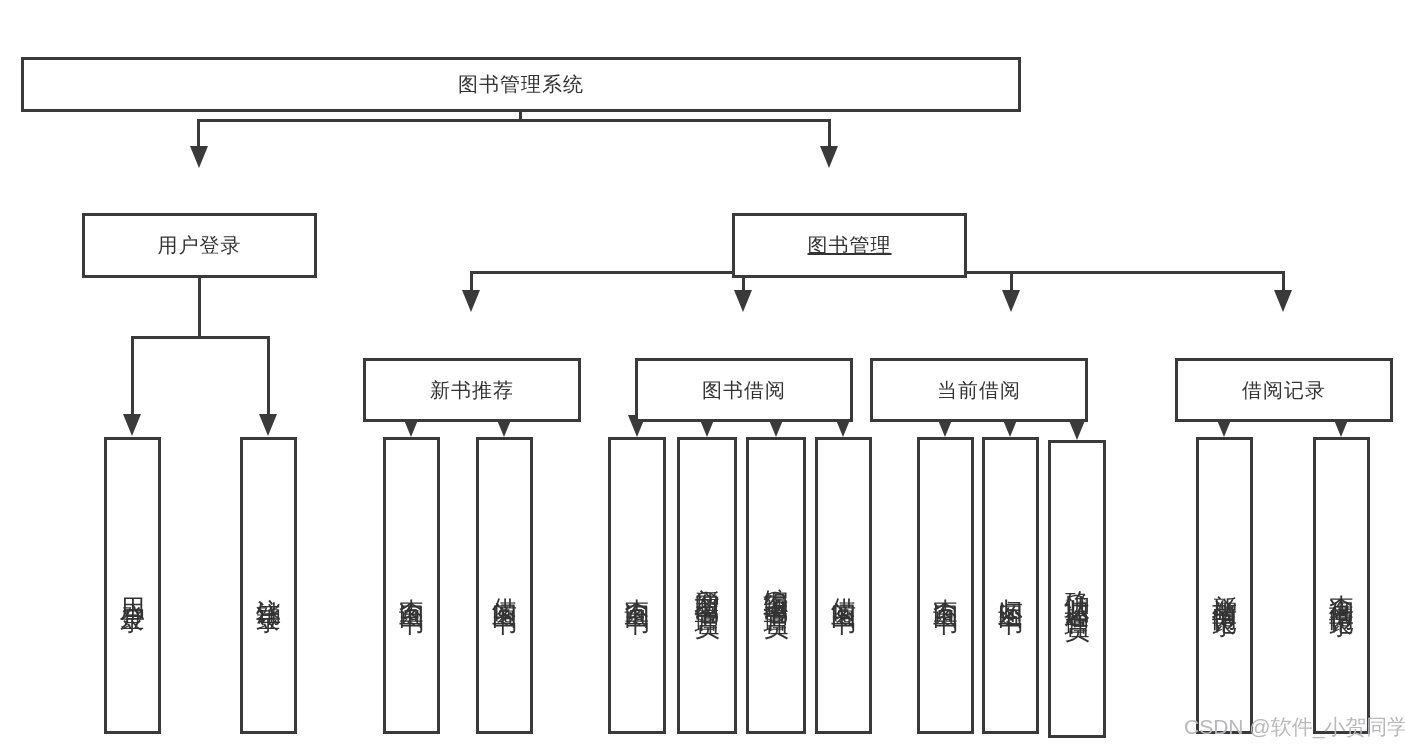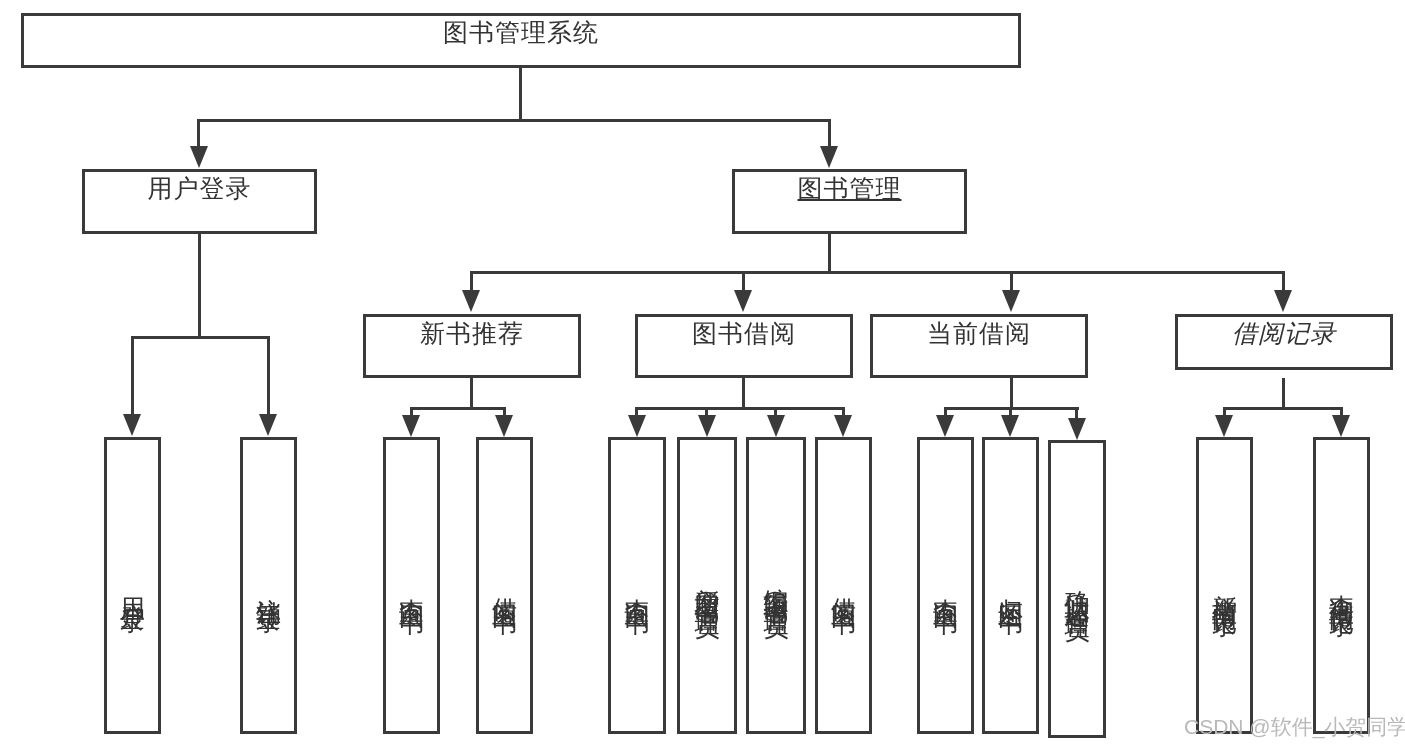--- a/index.html
+++ b/index.html
@@ -1,21 +1,21 @@
 <!DOCTYPE html>
 <html><head>
 <meta charset="utf-8">
 <style>
   html,body{margin:0;padding:0;background:#ffffff;}
   body{font-family:"Liberation Sans","DejaVu Sans",sans-serif;}
   .canvas{position:relative;width:1405px;height:747px;background:#fff;overflow:hidden;}
   .box{
     position:absolute;box-sizing:border-box;background:#fff;
-    border:3px solid #3a3a3a;display:flex;justify-content:center;
-    color:#333;font-size:25px;letter-spacing:1px;z-index:2;
+    border:3px solid #3a3a3a;display:flex;align-items:center;justify-content:center;
+    color:#333;font-size:20px;letter-spacing:1px;z-index:2;margin-top:44px;
   }
   .vbox{
     position:absolute;box-sizing:border-box;background:#fff;
     border:3px solid #3a3a3a;display:flex;align-items:center;justify-content:center;
     color:#333;font-size:25px;z-index:2;
   }
   .vbox span{
     writing-mode:vertical-rl;text-orientation:mixed;
     letter-spacing:4px;line-height:1;white-space:nowrap;
   }
@@ -74,21 +74,21 @@
 
   <div class="box" style="left:635px;top:314px;width:218px;height:64px;">
     <span>图书借阅</span>
   </div>
   <div class="box" style="left:363px;top:314px;width:218px;height:64px;">
     <span>新书推荐</span>
   </div>
   <div class="box" style="left:870px;top:314px;width:218px;height:64px;">
     <span>当前借阅</span>
   </div>
-  <div class="box" style="left:1175px;top:314px;width:218px;height:56px;font-style:italic;">
+  <div class="box" style="left:1175px;top:314px;width:218px;height:64px;">
     <span>借阅记录</span>
   </div>
 
   <div class="vl" style="left:470px;top:378px;height:32px;"></div>
   <div class="hl" style="left:410px;top:407px;width:96px;"></div>
   <div class="vl" style="left:410px;top:407px;height:10px;"></div>
   <div class="ah" style="left:402px;top:415px;"></div>
   <div class="vl" style="left:503px;top:407px;height:10px;"></div>
   <div class="ah" style="left:495px;top:415px;"></div>
 

